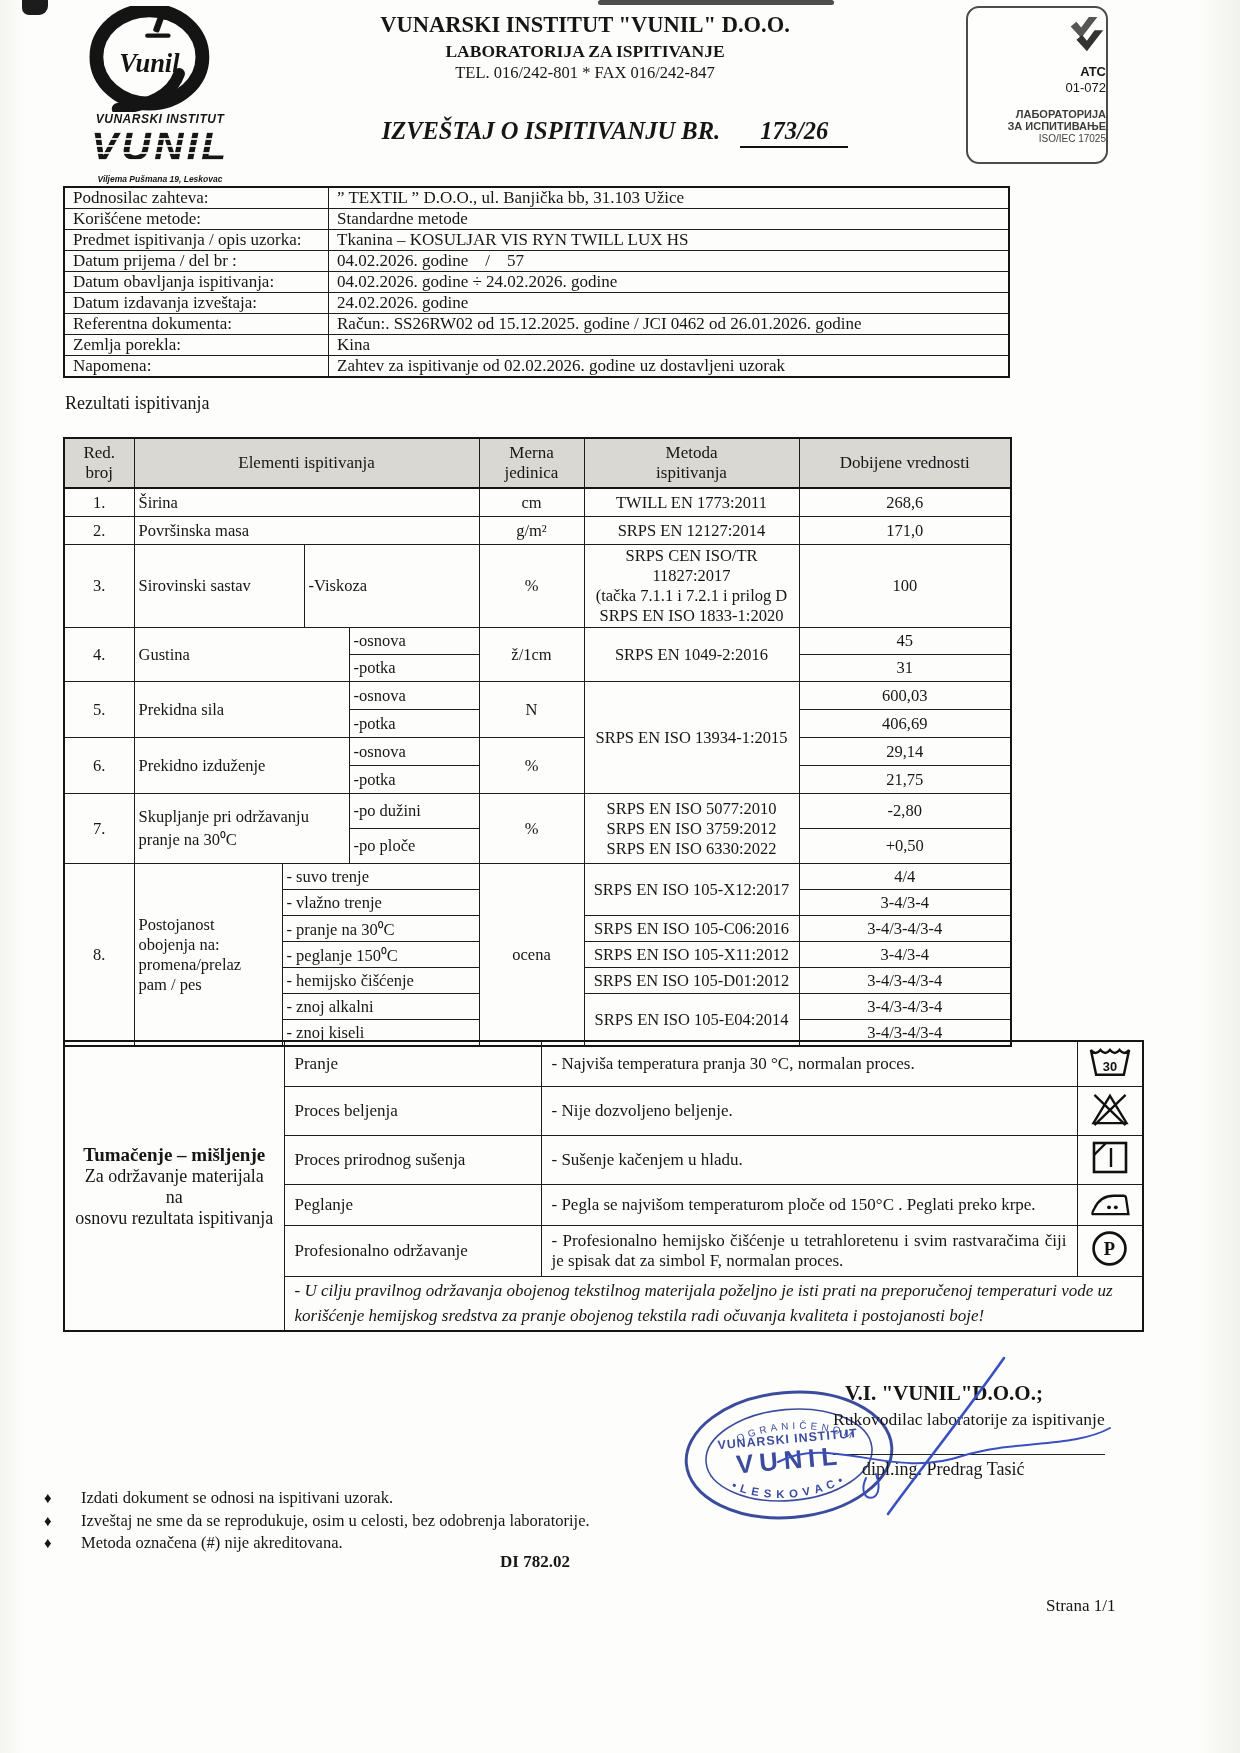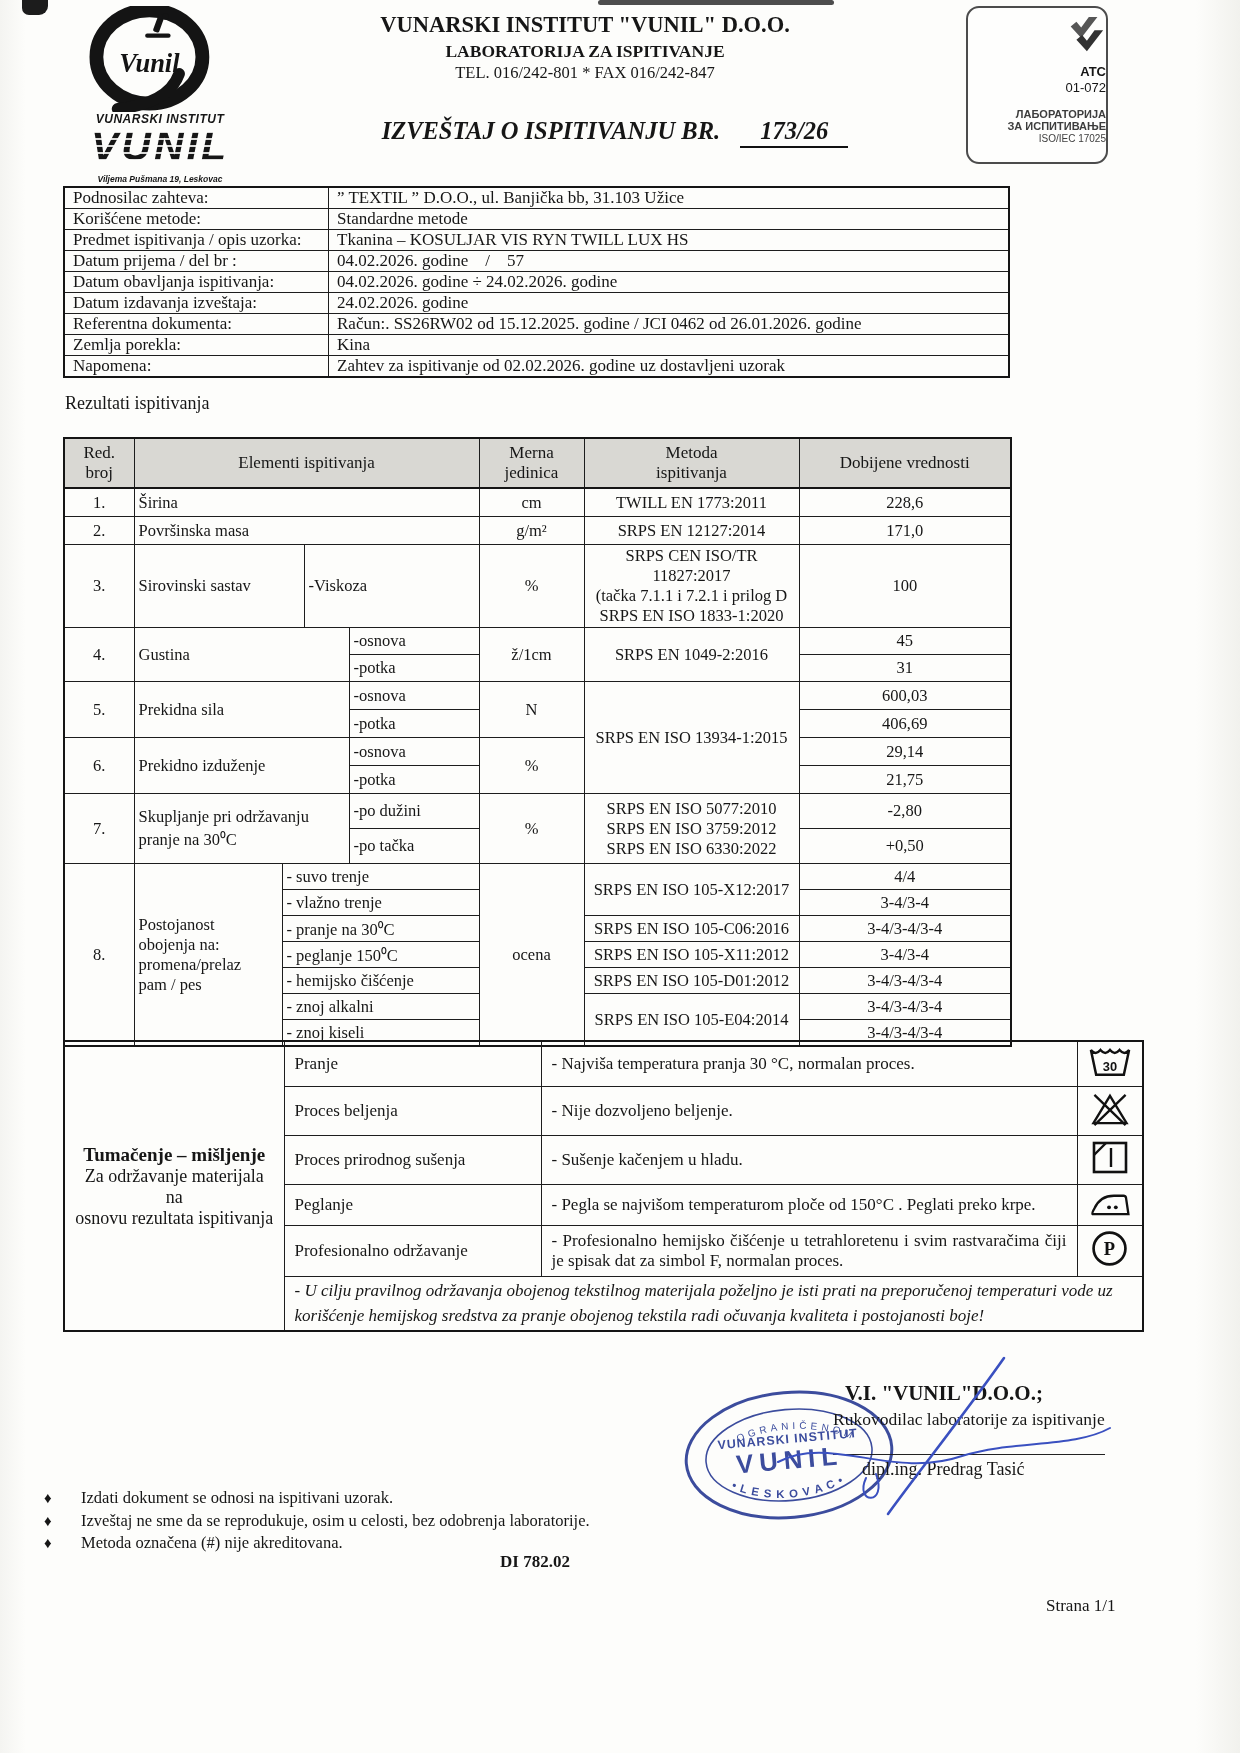--- a/index.html
+++ b/index.html
@@ -187,21 +187,21 @@
 jedinica</td>
         <td class="hd pre">Metoda
 ispitivanja</td>
         <td class="hd">Dobijene vrednosti</td>
       </tr>
       <tr class="h26">
         <td class="ctr">1.</td>
         <td class="name" colspan="4">Širina</td>
         <td class="ctr">cm</td>
         <td class="method">TWILL EN 1773:2011</td>
-        <td class="val">228,6</td>
+        <td class="val">268,6</td>
       </tr>
       <tr class="h26">
         <td class="ctr">2.</td>
         <td class="name" colspan="4">Površinska masa</td>
         <td class="ctr">g/m²</td>
         <td class="method">SRPS EN 12127:2014</td>
         <td class="val">171,0</td>
       </tr>
       <tr class="h72">
         <td class="ctr">3.</td>
@@ -253,21 +253,21 @@
         <td class="name pre" colspan="3" rowspan="2">Skupljanje pri održavanju
 pranje na 30⁰C</td>
         <td class="subc">-po dužini</td>
         <td class="ctr" rowspan="2">%</td>
         <td class="method" rowspan="2">SRPS EN ISO 5077:2010
 SRPS EN ISO 3759:2012
 SRPS EN ISO 6330:2022</td>
         <td class="val">-2,80</td>
       </tr>
       <tr class="h33">
-        <td class="subc">-po tačka</td>
+        <td class="subc">-po ploče</td>
         <td class="val">+0,50</td>
       </tr>
       <tr class="h24">
         <td class="ctr" rowspan="7">8.</td>
         <td class="name pre" rowspan="7">Postojanost
 obojenja na:
 promena/prelaz
 pam / pes</td>
         <td class="subc" colspan="3">- suvo trenje</td>
         <td class="ctr" rowspan="7">ocena</td>

